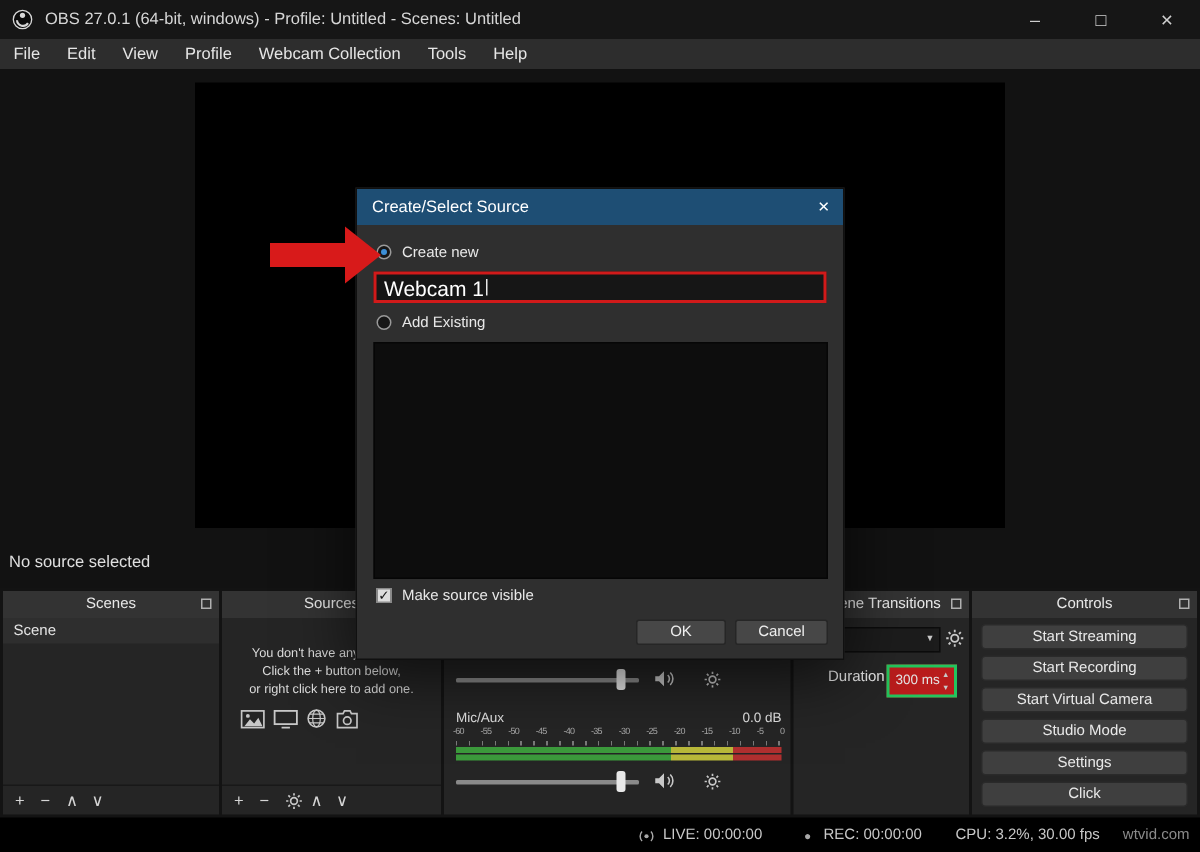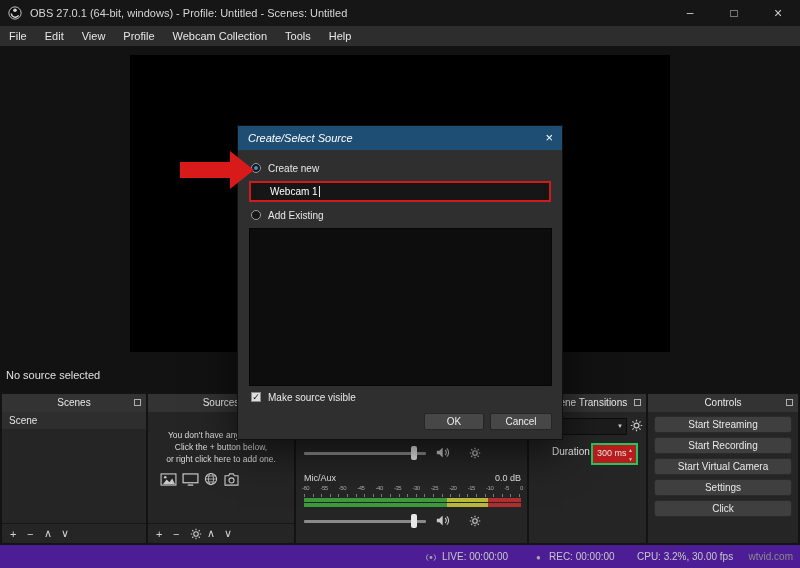--- a/index.html
+++ b/index.html
@@ -57,34 +57,34 @@
   .duration-label { position:absolute; left:23px; top:52px; font-size:10px; color:#e4e4e4; }
   .spinbox { position:absolute; left:62px; top:49px; width:47px; height:22px; background:#b91c1c; border:2px solid #22c55e; }
   .spin-value { position:absolute; left:4px; top:3px; font-size:9px; color:#e4e4e4; white-space:nowrap; }
   .spin-btns { position:absolute; right:1px; top:0; width:9px; height:100%; display:flex; flex-direction:column; justify-content:space-around; align-items:center; }
   .spin-btns span { font-size:5px; color:#c8c8c8; line-height:6px; }
 
   .controls-panel { left:648px; width:150px; }
   .ctl-btn { margin:4px 6px 0 6px; height:17px; line-height:16px; background:#3f3f3f; border:1px solid #2a2a2a; border-radius:3px; font-size:10px; color:#e8e8e8; text-align:center; }
 
   
-  .statusbar { position:absolute; left:0; right:0; bottom:0; height:23px; background:#4c1d95; color:#c8c8c8; font-size:10px; }
+  .statusbar { position:absolute; left:0; right:0; bottom:0; height:23px; background:#000000; color:#c8c8c8; font-size:10px; }
   .sb-item { position:absolute; top:6px; white-space:nowrap; }
   .watermark { color:#8a8a8a; }
 
   
   .dialog { position:absolute; left:237px; top:125px; width:326px; height:315px; background:#2f2f2f; border:1px solid #101010; box-shadow:0 10px 40px rgba(0,0,0,0.65); z-index:40; }
   .dlg-titlebar { position:absolute; left:0; top:0; right:0; height:24px; background:#1e4e74; display:flex; align-items:center; }
-  .dlg-title { font-size:11px; color:#fff; padding-left:10px;font-style:italic; }
+  .dlg-title { font-size:11px; color:#fff; padding-left:10px; }
   .dlg-close { position:absolute; right:9px; top:4px; font-size:13px; color:#fff; }
   .radio { position:absolute; width:10px; height:10px; border-radius:50%; border:1px solid #9a9a9a; background:#161616; }
   .radio.sel::after { content:""; position:absolute; inset:2px; border-radius:50%; background:#3d8fd6; }
   .dlg-label { position:absolute; font-size:10px; color:#e8e8e8; white-space:nowrap; }
   .name-input { position:absolute; left:11px; top:55px; width:302px; height:21px; background:#161616; border:2px solid #d11a1a; display:flex; align-items:center; }
-  .name-input .txt { font-size:10px; color:#fff; padding-left:19px; }
+  .name-input .txt { font-size:14px; color:#fff; padding-left:5px; }
   .caret { width:1px; height:11px; background:#e8e8e8; margin-left:1px; }
   .listbox { position:absolute; left:11px; top:102px; width:303px; height:158px; background:#0d0d0d; border:1px solid #060606; }
   .cbx { position:absolute; left:13px; top:266px; width:10px; height:10px; background:#dedede; border:1px solid #8a8a8a; color:#181818; font-size:9px; line-height:9px; text-align:center; }
   .dlg-btn { position:absolute; top:287px; height:17px; background:#474747; border:1px solid #262626; border-radius:2px; color:#eee; font-size:10px; text-align:center; line-height:15px; }
   .ok-btn { left:186px; width:60px; }
   .cancel-btn { left:252px; width:62px; }
 
   
   .arrow-tail { position:absolute; left:180px; top:162px; width:50px; height:16px; background:#d81a1a; z-index:50; }
   .arrow-head { position:absolute; left:230px; top:151px; width:0; height:0; border-top:19px solid transparent; border-bottom:19px solid transparent; border-left:24px solid #d81a1a; z-index:50; }
@@ -278,20 +278,21 @@
   </div>
 
   <div class="panel controls-panel">
     <div class="panel-header">
       <span>Controls</span>
       <span class="float-btn"></span>
     </div>
     <div class="ctl-btn">Start Streaming</div>
     <div class="ctl-btn">Start Recording</div>
     <div class="ctl-btn">Start Virtual Camera</div>
+    <div class="ctl-btn">Studio Mode</div>
     <div class="ctl-btn">Settings</div>
     <div class="ctl-btn">Click</div>
   </div>
 
   <div class="statusbar">
     <span class="sb-item" style="left:424px; top:8px;">
         <svg viewBox="0 0 16 10" width="14" height="9">
           <circle cx="8" cy="5" r="1.6" fill="#a8a8a8"></circle>
           <path d="M4.6 1.4a5.2 5.2 0 0 0 0 7.2M11.4 1.4a5.2 5.2 0 0 1 0 7.2" stroke="#a8a8a8" fill="none" stroke-width="1.1"></path>
         </svg>

